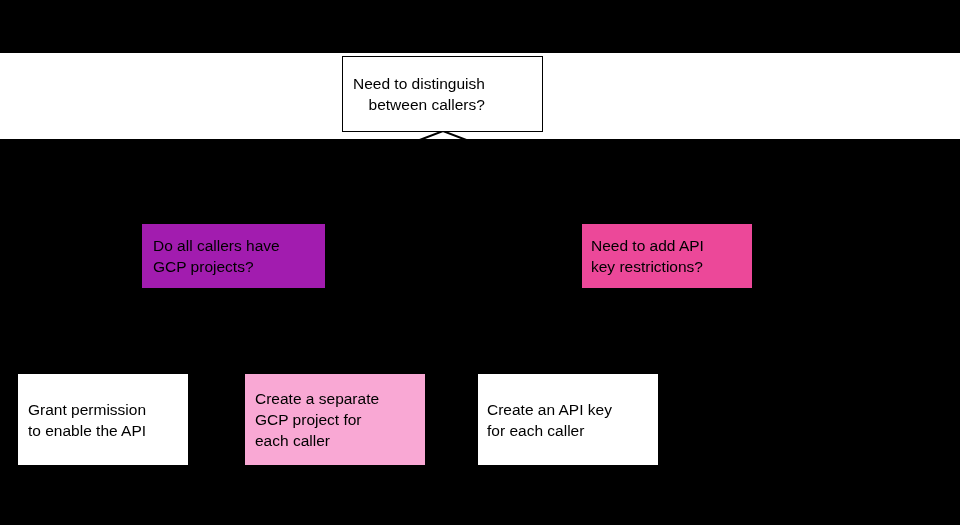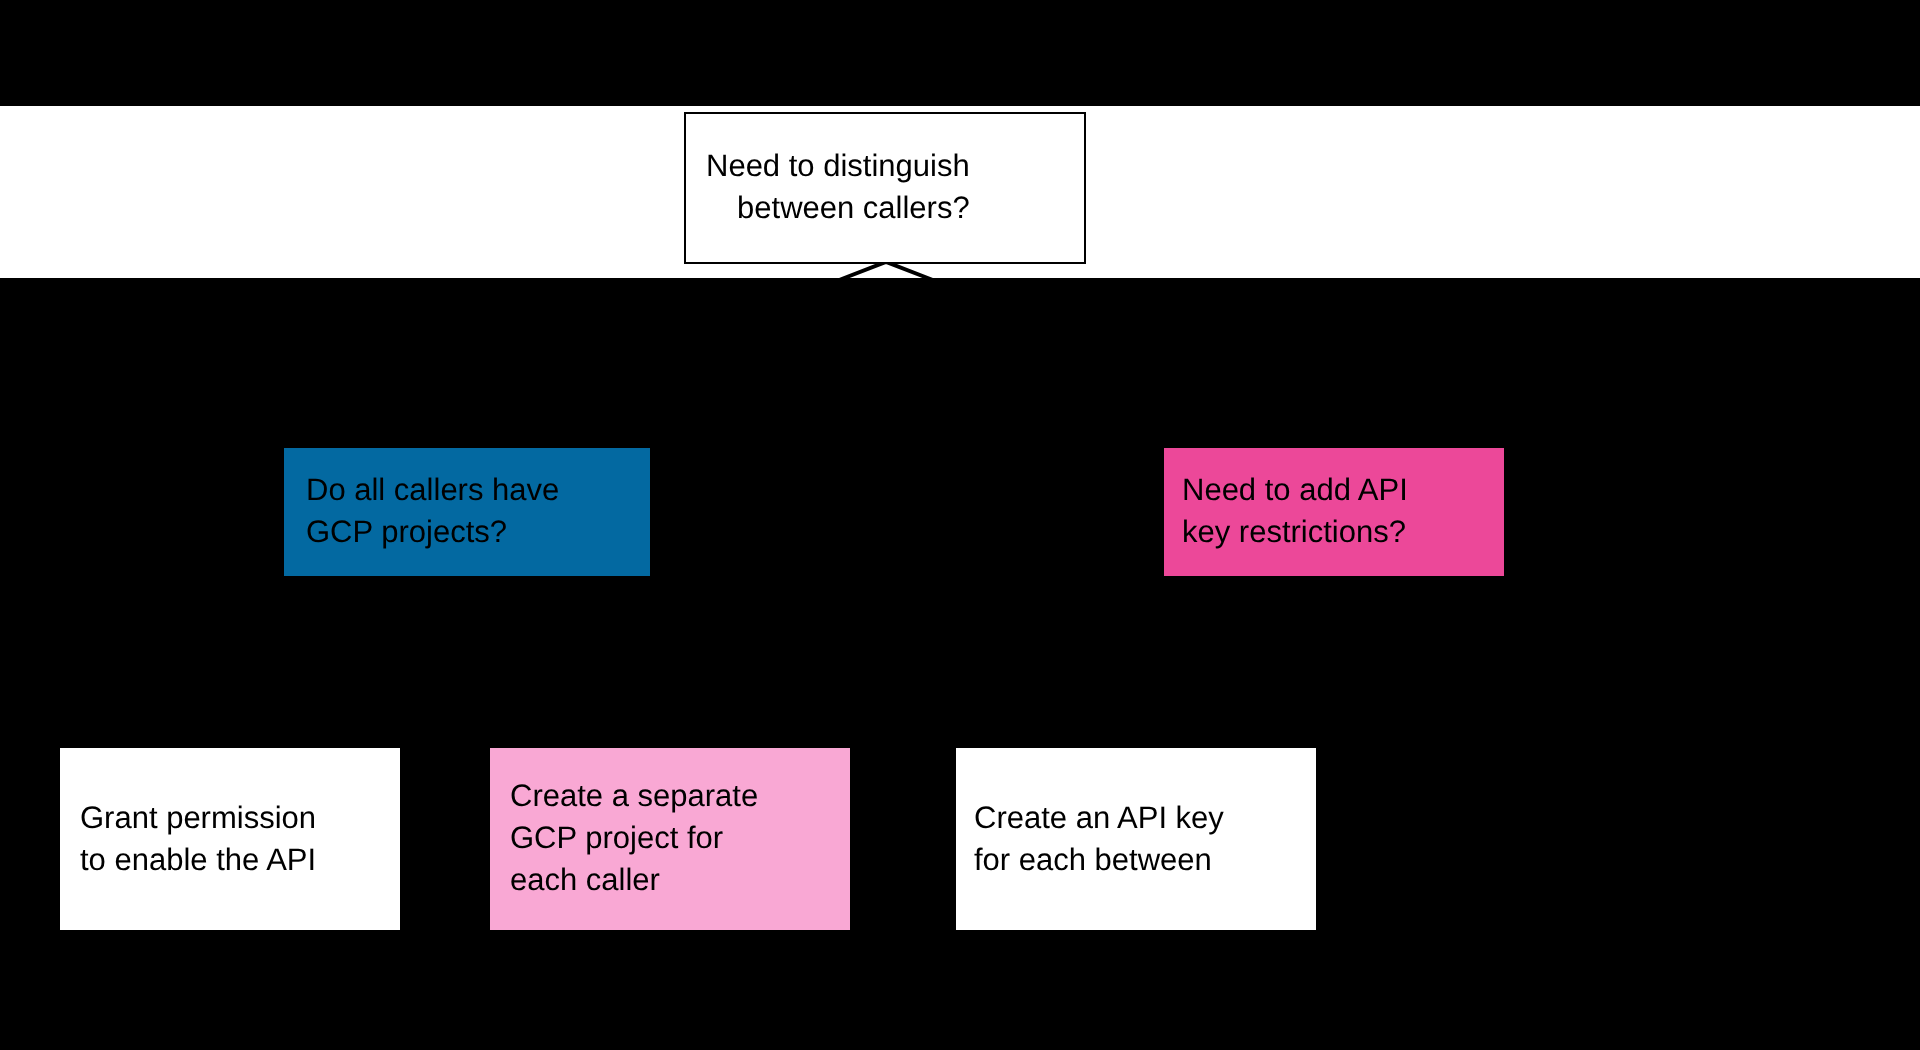--- a/index.html
+++ b/index.html
@@ -62,40 +62,40 @@
     <svg width="54" height="12" viewBox="0 0 54 12">
       <polyline points="1,11 27,1 53,11" fill="none" stroke="#000000" stroke-width="2"></polyline>
     </svg>
   </div>
 
   <div class="node stroked" id="node-0" style="left: 342px; top: 56px; width: 201px; height: 76px; background: rgb(255, 255, 255);">
     <span class="label" style="padding-left: 10px; color: rgb(0, 0, 0); text-align: right;">Need to distinguish
 between callers?</span>
   </div>
 
-  <div class="node" id="node-1" style="left: 142px; top: 224px; width: 183px; height: 64px; background: #0369a1;">
+  <div class="node" id="node-1" style="left: 142px; top: 224px; width: 183px; height: 64px; background: #a21caf;">
     <span class="label" style="padding-left: 11px; color: rgb(0, 0, 0);">Do all callers have
 GCP projects?</span>
   </div>
 
   <div class="node" id="node-2" style="left: 582px; top: 224px; width: 170px; height: 64px; background: #ec4899;">
     <span class="label" style="padding-left: 9px; color: rgb(0, 0, 0);">Need to add API
 key restrictions?</span>
   </div>
 
-  <div class="node" id="node-3" style="left: 30px; top: 374px; width: 170px; height: 91px; background: rgb(255, 255, 255);">
+  <div class="node" id="node-3" style="left: 18px; top: 374px; width: 170px; height: 91px; background: rgb(255, 255, 255);">
     <span class="label" style="padding-left: 10px; color: rgb(0, 0, 0);">Grant permission
 to enable the API</span>
   </div>
 
   <div class="node" id="node-4" style="left: 245px; top: 374px; width: 180px; height: 91px; background: #f9a8d4;">
     <span class="label" style="padding-left: 10px; color: rgb(0, 0, 0);">Create a separate
 GCP project for
 each caller</span>
   </div>
 
   <div class="node" id="node-5" style="left: 478px; top: 374px; width: 180px; height: 91px; background: rgb(255, 255, 255);">
     <span class="label" style="padding-left: 9px; color: rgb(0, 0, 0);">Create an API key
-for each between</span>
+for each caller</span>
   </div>
 
 
 </div>
 
 </body></html>

